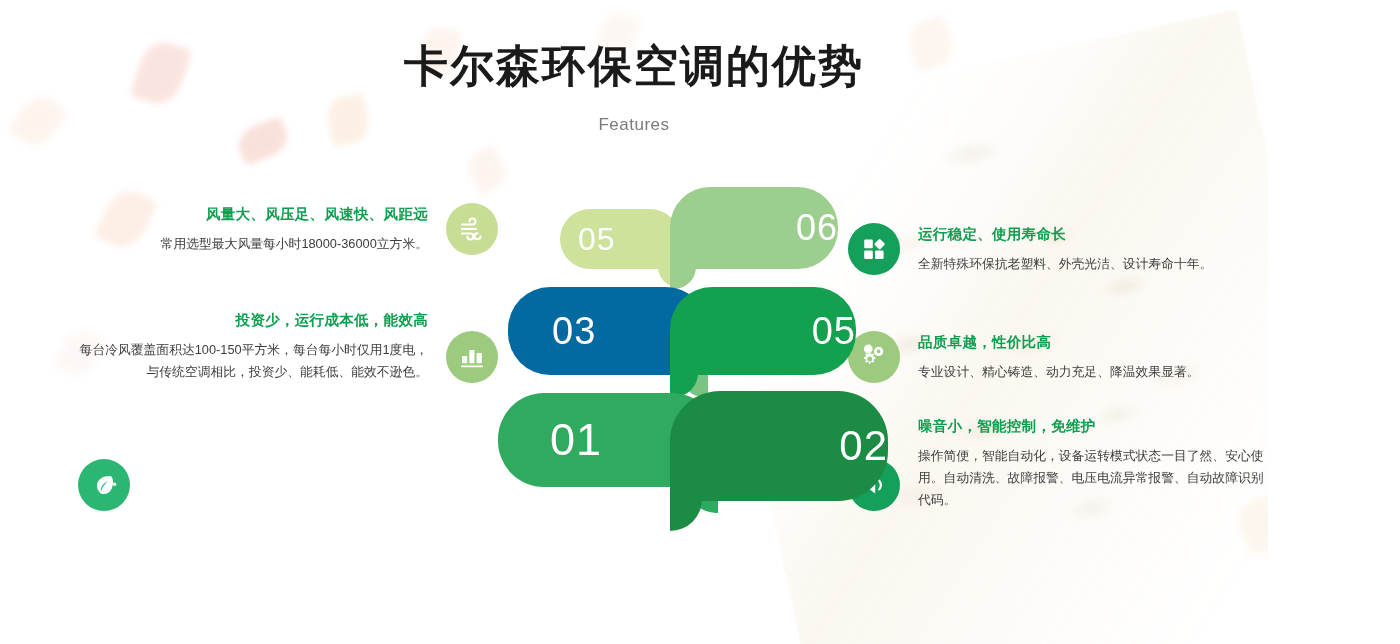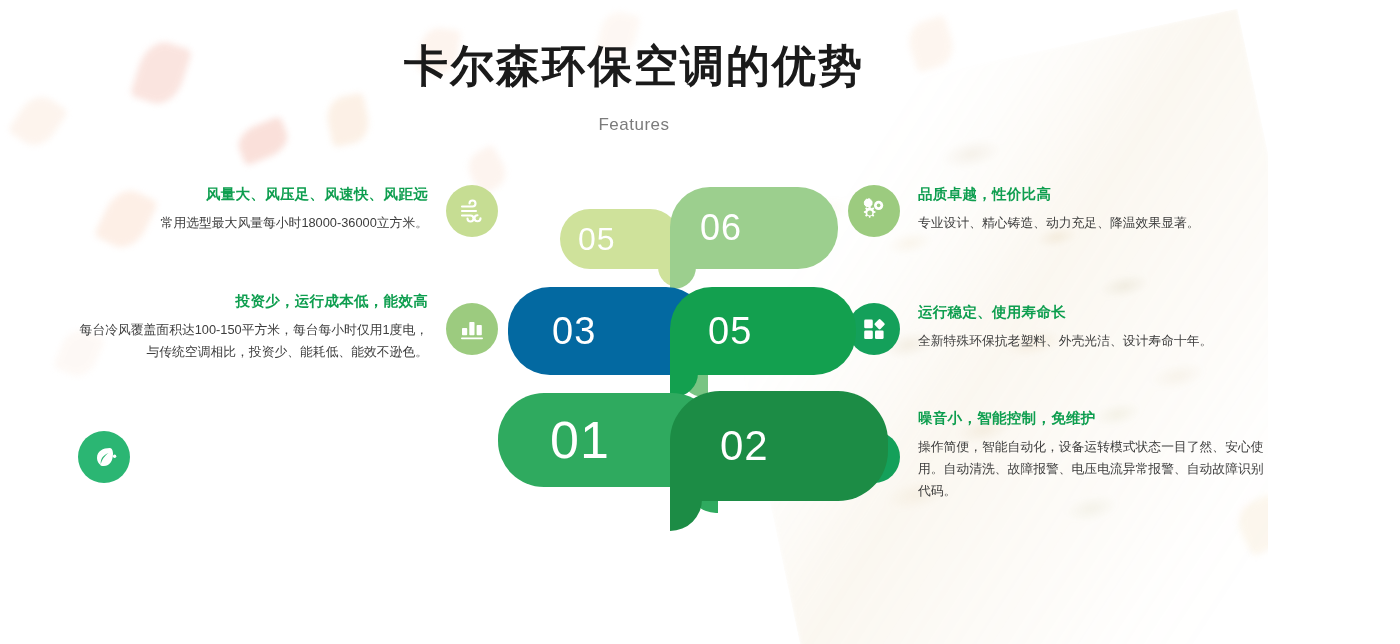--- a/index.html
+++ b/index.html
@@ -95,21 +95,21 @@
   .col-side {
     width: 430px;
     display: flex;
     flex-direction: column;
   }
   .col-left  { padding-left: 78px; }
   .col-right { padding-left: 10px; }
 
   .feature {
     display: flex;
-    align-items: center;
+    align-items: flex-end;
     gap: 18px;
     margin-bottom: 16px;
   }
   .col-left .feature  { flex-direction: row; }
   .col-left .f-text   { text-align: right; }
   .col-right .f-text  { text-align: left; }
 
   .f-text { flex: 1; }
   .f-title {
     font-size: 14.5px;
@@ -163,21 +163,21 @@
   .leaf .num { display: block; }
 
   
   .leaf.left {
     border-radius: 42px 42px 0 42px;
     justify-content: flex-start;
   }
   
   .leaf.right {
     border-radius: 42px 42px 42px 0;
-    justify-content: flex-start;
+    justify-content: flex-end;
   }
 
   
   .leaf .tail {
     position: absolute;
     bottom: -26px;
     width: 34px;
     height: 28px;
     background: inherit;
   }
@@ -282,68 +282,68 @@
       <div class="leaf left" style="background:#0369a1;left:10px;top:118px;width:156px;height:88px;border-radius:42px 42px 0 42px;padding-left:44px;font-size:38px;">
         <span class="tail" style="background:#79c483;bottom:-22px;right:0;width:28px;height:24px;border-bottom-left-radius:28px;"></span>
         <span class="num">03</span>
       </div>
 
       <div class="leaf right" style="background:#13a04f;left:172px;top:118px;width:148px;height:88px;border-radius:42px 42px 42px 0;padding-left:38px;font-size:38px;">
         <span class="tail" style="background:#13a04f;bottom:-22px;left:0;width:28px;height:24px;border-bottom-right-radius:28px;"></span>
         <span class="num">05</span>
       </div>
 
-      <div class="leaf left" style="background:#2faa5f;left:0px;top:224px;width:168px;height:94px;border-radius:46px 46px 0 46px;padding-left:52px;font-size:52px;">
+      <div class="leaf left" style="background:#2faa5f;left:0px;top:224px;width:168px;height:94px;border-radius:46px 46px 0 46px;padding-left:52px;font-size:45px;">
         <span class="tail" style="background:#2faa5f;bottom:-26px;right:0;width:30px;height:28px;border-bottom-left-radius:30px;"></span>
         <span class="num">01</span>
       </div>
 
       <div class="leaf right" style="background:#1c8c45;left:172px;top:222px;width:168px;height:110px;border-radius:50px 50px 50px 0;padding-left:50px;font-size:42px;">
         <span class="tail" style="background:#1c8c45;bottom:-30px;left:0;width:32px;height:32px;border-bottom-right-radius:32px;"></span>
         <span class="num">02</span>
       </div>
     </div>
 
     <div class="col-side col-right">
+
+      <div class="feature row-h2">
+        <div class="f-icon" style="background:#14a05a;">
+          <svg width="30" height="30" viewBox="0 0 30 30" aria-hidden="true">
+            <g fill="#ffffff">
+              <rect x="5.2" y="5.6" width="8.6" height="8.6" rx="1.3"></rect>
+              <rect x="5.2" y="16.4" width="8.6" height="8.6" rx="1.3"></rect>
+              <rect x="16" y="16.4" width="8.6" height="8.6" rx="1.3"></rect>
+              <rect x="16.6" y="6.2" width="8" height="8" rx="1.3" transform="rotate(45 20.6 10.2)"></rect>
+            </g>
+          </svg>
+        </div>
+        <div class="f-text">
+          <p class="f-title">运行稳定、使用寿命长</p>
+          <p class="f-desc">全新特殊环保抗老塑料、外壳光洁、设计寿命十年。</p>
+        </div>
+      </div>
 
       <div class="feature row-h1">
         <div class="f-icon" style="background:#9ccb7f;">
           <svg width="30" height="30" viewBox="0 0 30 30" aria-hidden="true">
             <g fill="#ffffff">
               <path d="M20.3 4.2l.75 1.9 2.05.05.05 2.05 1.9.75-.62 1.96 1.3 1.58-1.3 1.58.62 1.96-1.9.75-.05 2.05-2.05.05-.75 1.9-1.96-.62-1.58 1.3-1.58-1.3-1.96.62-.75-1.9-2.05-.05-.05-2.05-1.9-.75.62-1.96-1.3-1.58 1.3-1.58-.62-1.96 1.9-.75.05-2.05 2.05-.05.75-1.9 1.96.62L18.34 3l1.58 1.3z" transform="translate(2.6,-0.6) scale(0.52) translate(-4,2)"></path>
               <circle cx="19.6" cy="9.4" r="4.6"></circle>
               <circle cx="19.6" cy="9.4" r="1.8" fill="#9ccb7f"></circle>
               <path d="M11.6 11.6l1.35.55 1.2-.9 1.15 1.15-.9 1.2.55 1.35 1.5.22v1.62l-1.5.22-.55 1.35.9 1.2-1.15 1.15-1.2-.9-1.35.55-.22 1.5H9.98l-.22-1.5-1.35-.55-1.2.9-1.15-1.15.9-1.2-.55-1.35-1.5-.22v-1.62l1.5-.22.55-1.35-.9-1.2 1.15-1.15 1.2.9 1.35-.55.22-1.5h1.62z"></path>
               <circle cx="10.79" cy="16.9" r="2.5" fill="#9ccb7f"></circle>
             </g>
           </svg>
         </div>
         <div class="f-text">
           <p class="f-title">品质卓越，性价比高</p>
           <p class="f-desc">专业设计、精心铸造、动力充足、降温效果显著。</p>
         </div>
       </div>
 
-      <div class="feature row-h2">
-        <div class="f-icon" style="background:#14a05a;">
-          <svg width="30" height="30" viewBox="0 0 30 30" aria-hidden="true">
-            <g fill="#ffffff">
-              <rect x="5.2" y="5.6" width="8.6" height="8.6" rx="1.3"></rect>
-              <rect x="5.2" y="16.4" width="8.6" height="8.6" rx="1.3"></rect>
-              <rect x="16" y="16.4" width="8.6" height="8.6" rx="1.3"></rect>
-              <rect x="16.6" y="6.2" width="8" height="8" rx="1.3" transform="rotate(45 20.6 10.2)"></rect>
-            </g>
-          </svg>
-        </div>
-        <div class="f-text">
-          <p class="f-title">运行稳定、使用寿命长</p>
-          <p class="f-desc">全新特殊环保抗老塑料、外壳光洁、设计寿命十年。</p>
-        </div>
-      </div>
-
       <div class="feature row-h3">
         <div class="f-icon" style="background:#14a05a;">
           <svg width="30" height="30" viewBox="0 0 30 30" aria-hidden="true">
             <path d="M16.2 6.4L9.8 11.3H5.6a1.2 1.2 0 0 0-1.2 1.2v5a1.2 1.2 0 0 0 1.2 1.2h4.2l6.4 4.9z" fill="#ffffff"></path>
             <path d="M20.2 10.6a7.2 7.2 0 0 1 0 8.8" fill="none" stroke="#ffffff" stroke-width="2.1" stroke-linecap="round"></path>
           </svg>
         </div>
         <div class="f-text">
           <p class="f-title">噪音小，智能控制，免维护</p>
           <p class="f-desc">操作简便，智能自动化，设备运转模式状态一目了然、安心使用。自动清洗、故障报警、电压电流异常报警、自动故障识别代码。</p>

